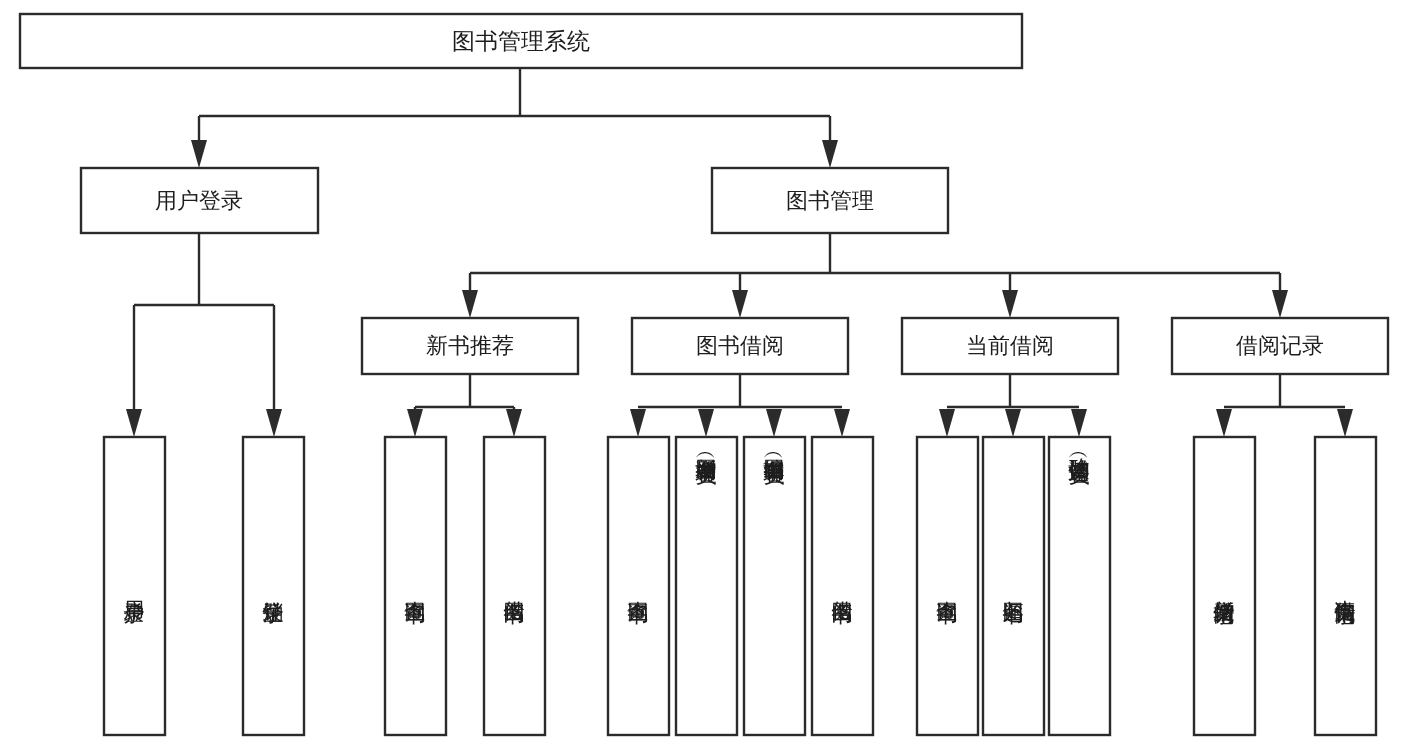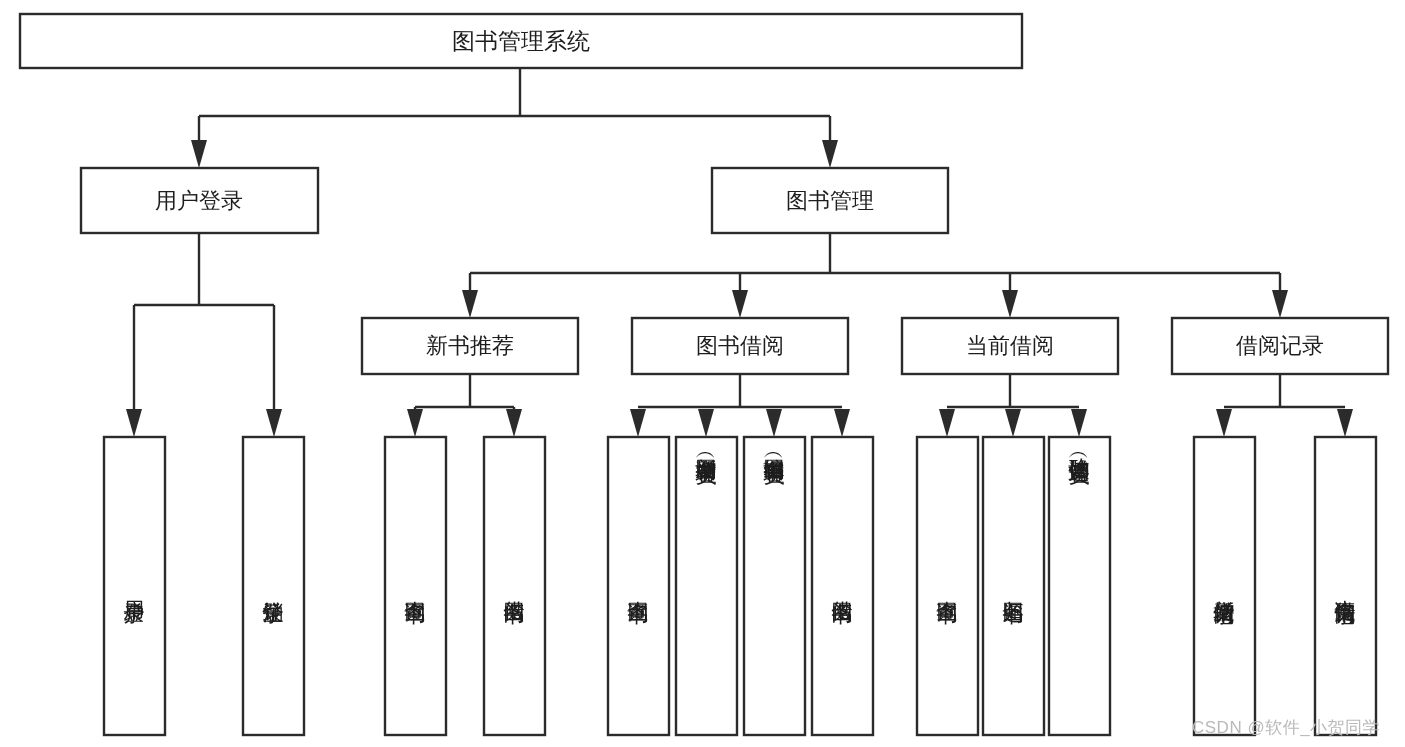--- a/index.html
+++ b/index.html
@@ -232,15 +232,14 @@
     <span class="vert-label">确认归还（管理员）</span>
   </div>
 
   <div class="vert-label-wrap" style="left:1194px; top:437px; width:61px; height:298px;">
     <span class="vert-label">新增借阅记录</span>
   </div>
   <div class="vert-label-wrap" style="left:1315px; top:437px; width:61px; height:298px;">
     <span class="vert-label">查询借阅记录</span>
   </div>
 
-  <div class="watermark" style="left:1192px; top:716px;">CSDN @软件_小贺同学</div>
 
 </div>
 
 </body></html>

